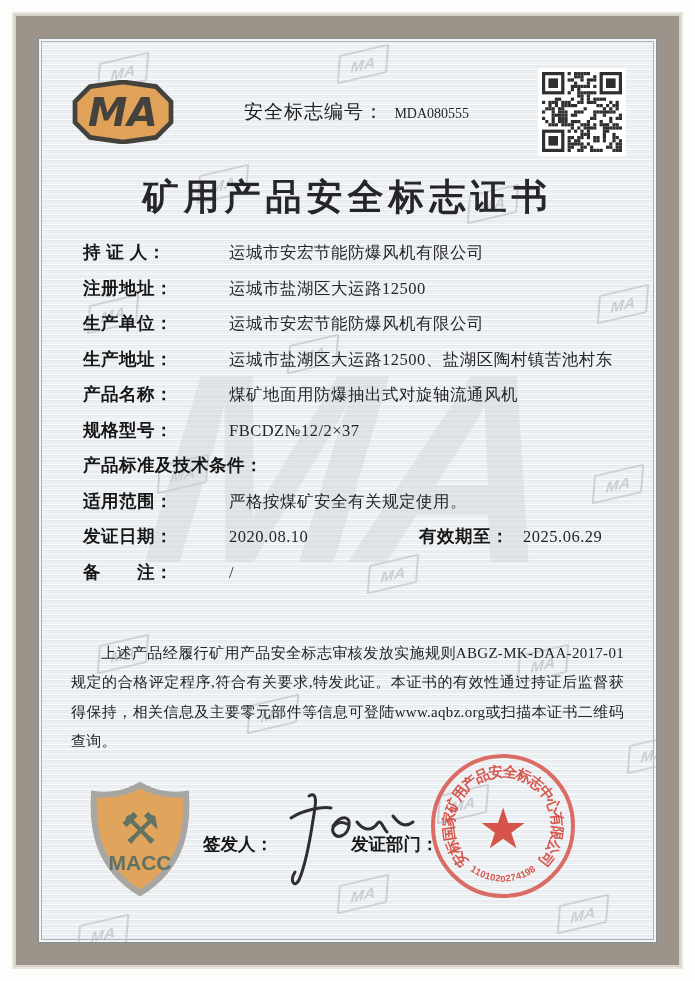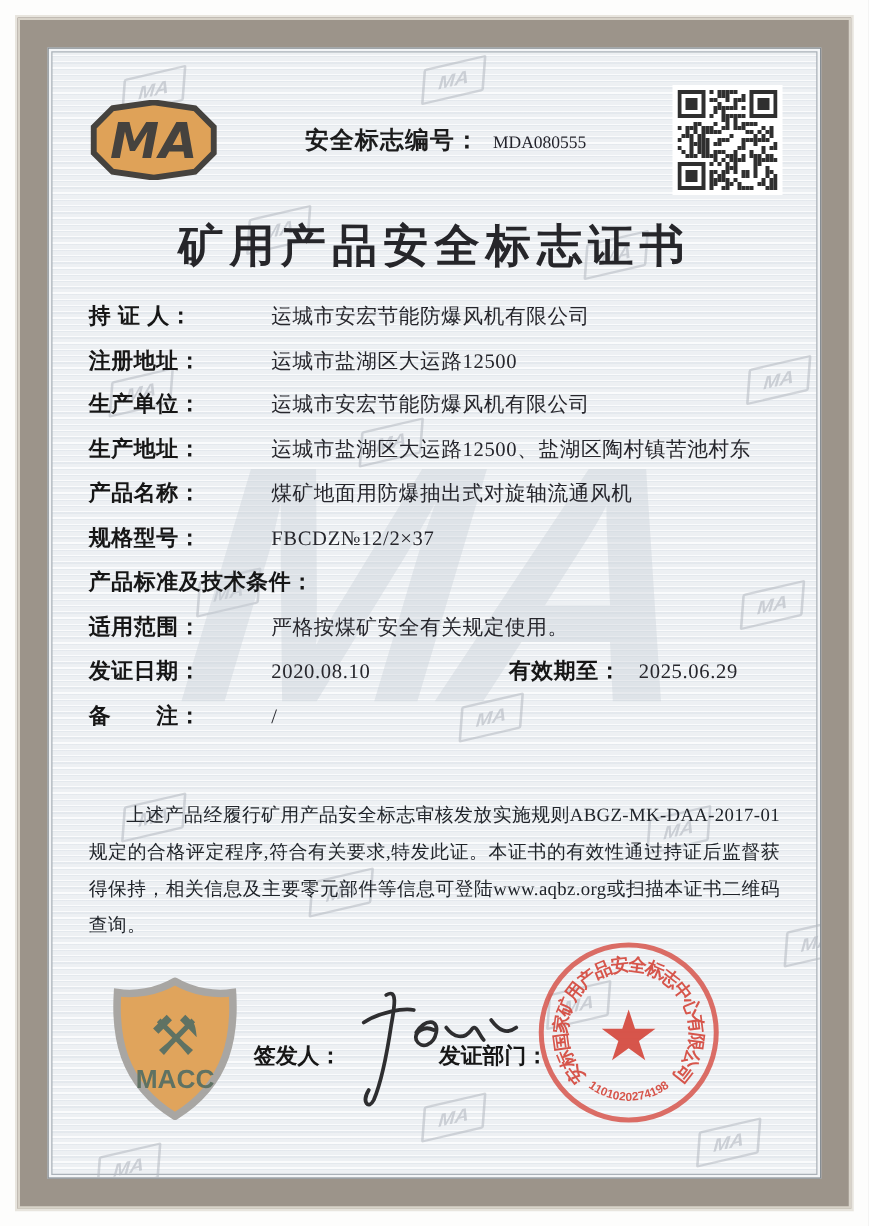--- a/index.html
+++ b/index.html
@@ -40,33 +40,33 @@
     position:absolute;left:50%;top:430px;transform:translate(-50%,-50%) skewX(-6deg);
     font-size:270px;font-weight:900;font-style:italic;letter-spacing:-12px;
     color:rgba(201,207,215,.40);z-index:0;line-height:1;
   }
   .content{position:relative;z-index:1;height:100%;}
 
   
   .header{display:flex;align-items:center;margin:12px 6px 0 8px;height:94px;}
   .ma-logo{width:104px;height:64px;flex:0 0 auto;}
   .serial{flex:1;text-align:center;white-space:nowrap;}
-  .serial-label{font-size:19px;font-weight:bold;color:#1c1c1c;letter-spacing:1px;}
+  .serial-label{font-size:19px;font-weight:normal;color:#1c1c1c;letter-spacing:1px;}
   .serial-value{font-size:14px;color:#23232b;font-family:"Liberation Serif",serif;margin-left:6px;}
   .qr{width:88px;height:88px;flex:0 0 auto;background:#fff;padding:4px;box-sizing:border-box;}
   .qr svg{display:block;width:100%;height:100%;}
 
   .title{
     text-align:center;font-size:36px;font-weight:900;color:#26262a;
     letter-spacing:5px;margin-top:14px;font-family:Liberation Sans, sans-serif;
   }
 
   
   .rows{margin:18px 0 0 8px;}
-  .row{display:flex;align-items:baseline;height:35.5px;}
+  .row{display:flex;align-items:baseline;height:35.5px;margin-left:12px;}
   .row-label{
     min-width:132px;font-size:17.5px;font-weight:bold;color:#161616;
     letter-spacing:.5px;white-space:nowrap;flex:0 0 auto;
   }
   .row-value{
     font-size:16.5px;color:#26262c;font-family:"Liberation Serif",serif;
     letter-spacing:.5px;margin-left:14px;white-space:nowrap;
   }
   .row-value.fixedw{width:150px;flex:0 0 auto;}
   .row-label.second{min-width:0;margin-left:40px;}

